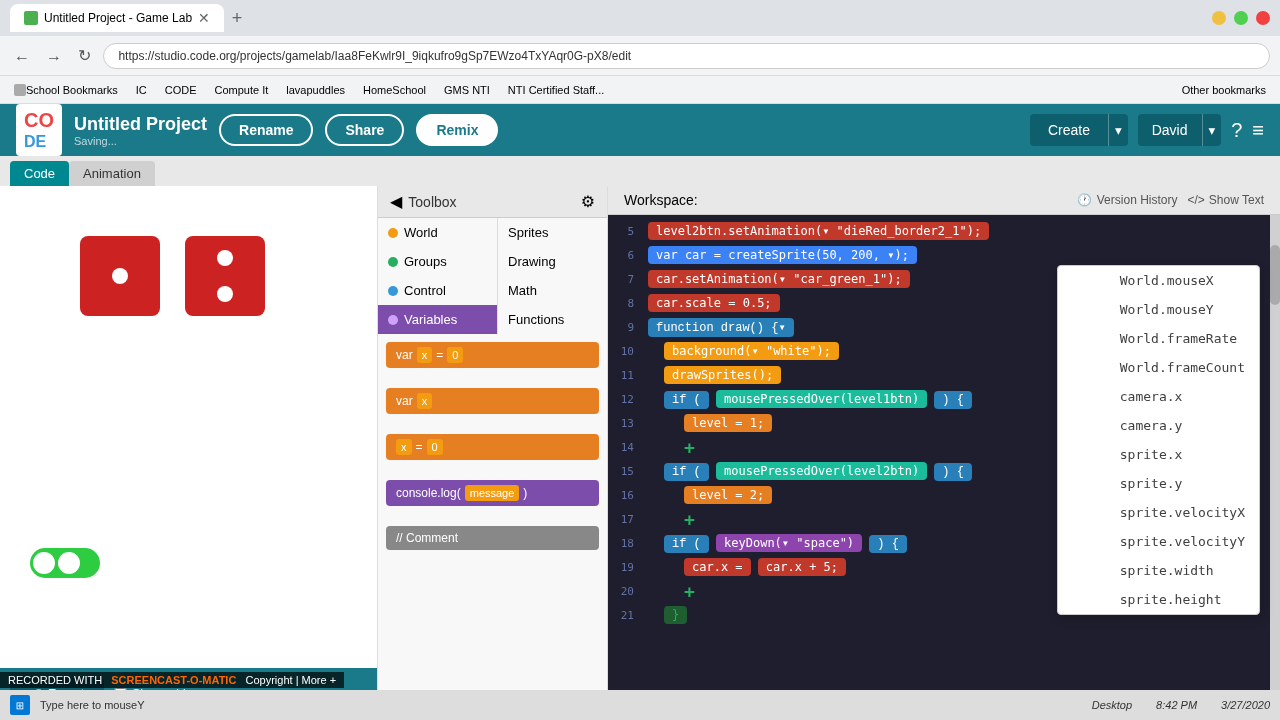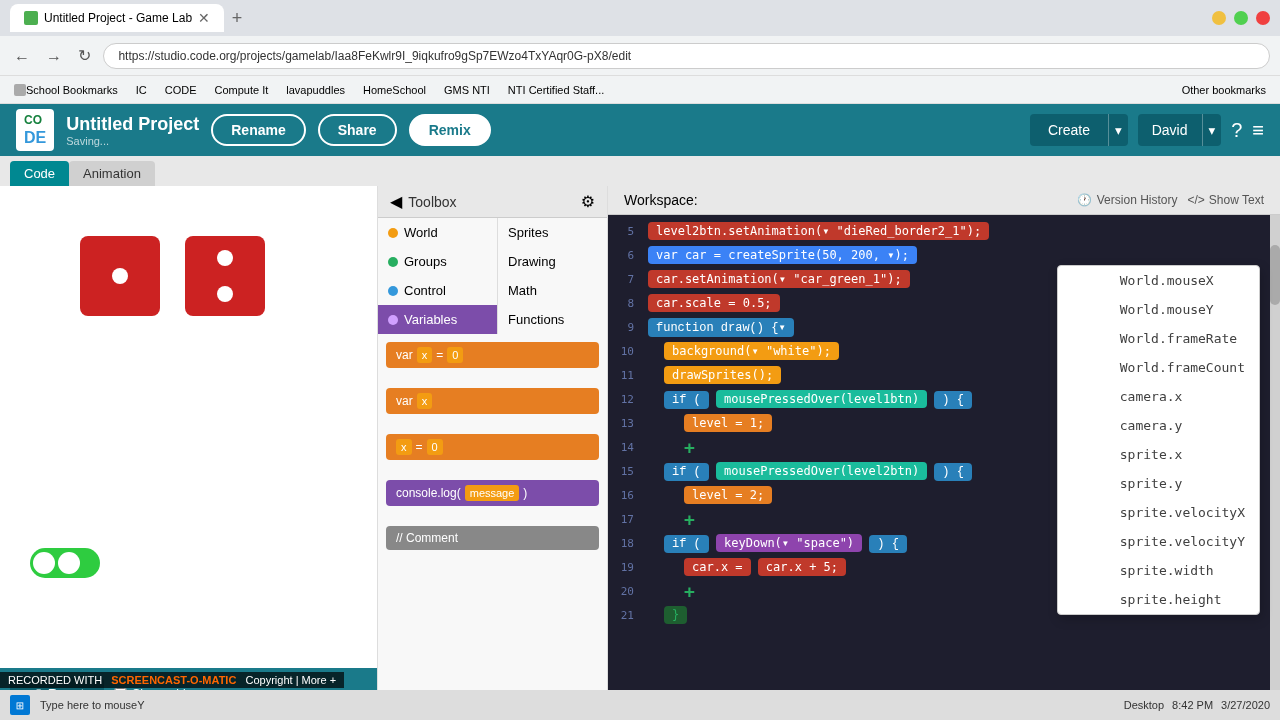--- a/index.html
+++ b/index.html
@@ -505,21 +505,21 @@
   <div class="bookmark-item">
     <span>NTI Certified Staff...</span>
   </div>
   <div class="bookmark-item" style="margin-left: auto;">
     <span>Other bookmarks</span>
   </div>
 </div>
 
 <div class="app-header">
   <div class="app-logo">
-    <span style="color:#15803d; font-size:12px; font-weight:900;">CO</span>
+    <span style="color:#ef4444; font-size:20px; font-weight:900;">CO</span>
     <span style="color:#3498db; font-size:16px; font-weight:900;">DE</span>
   </div>
   <div>
     <span class="app-title">Untitled Project</span>
     <span class="app-subtitle">Saving...</span>
   </div>
   <button class="header-btn">Rename</button>
   <button class="header-btn">Share</button>
   <button class="header-btn filled">Remix</button>
   <div class="header-right">
@@ -803,18 +803,18 @@
   <span>More +</span>
 </div>
 
 <div class="status-bar">
   <div class="taskbar-item">
     <div class="taskbar-icon" style="background:#0078d4;">⊞</div>
   </div>
   <div class="taskbar-item">
     <span>Type here to mouseY</span>
   </div>
-  <div style="margin-left:auto; display:flex; gap:8px; align-items:flex-start;">
+  <div style="margin-left:auto; display:flex; gap:24px; align-items:flex-start;font-style:italic;">
     <span>Desktop</span>
     <span>8:42 PM</span>
     <span>3/27/2020</span>
   </div>
 </div>
 
 </body></html>

